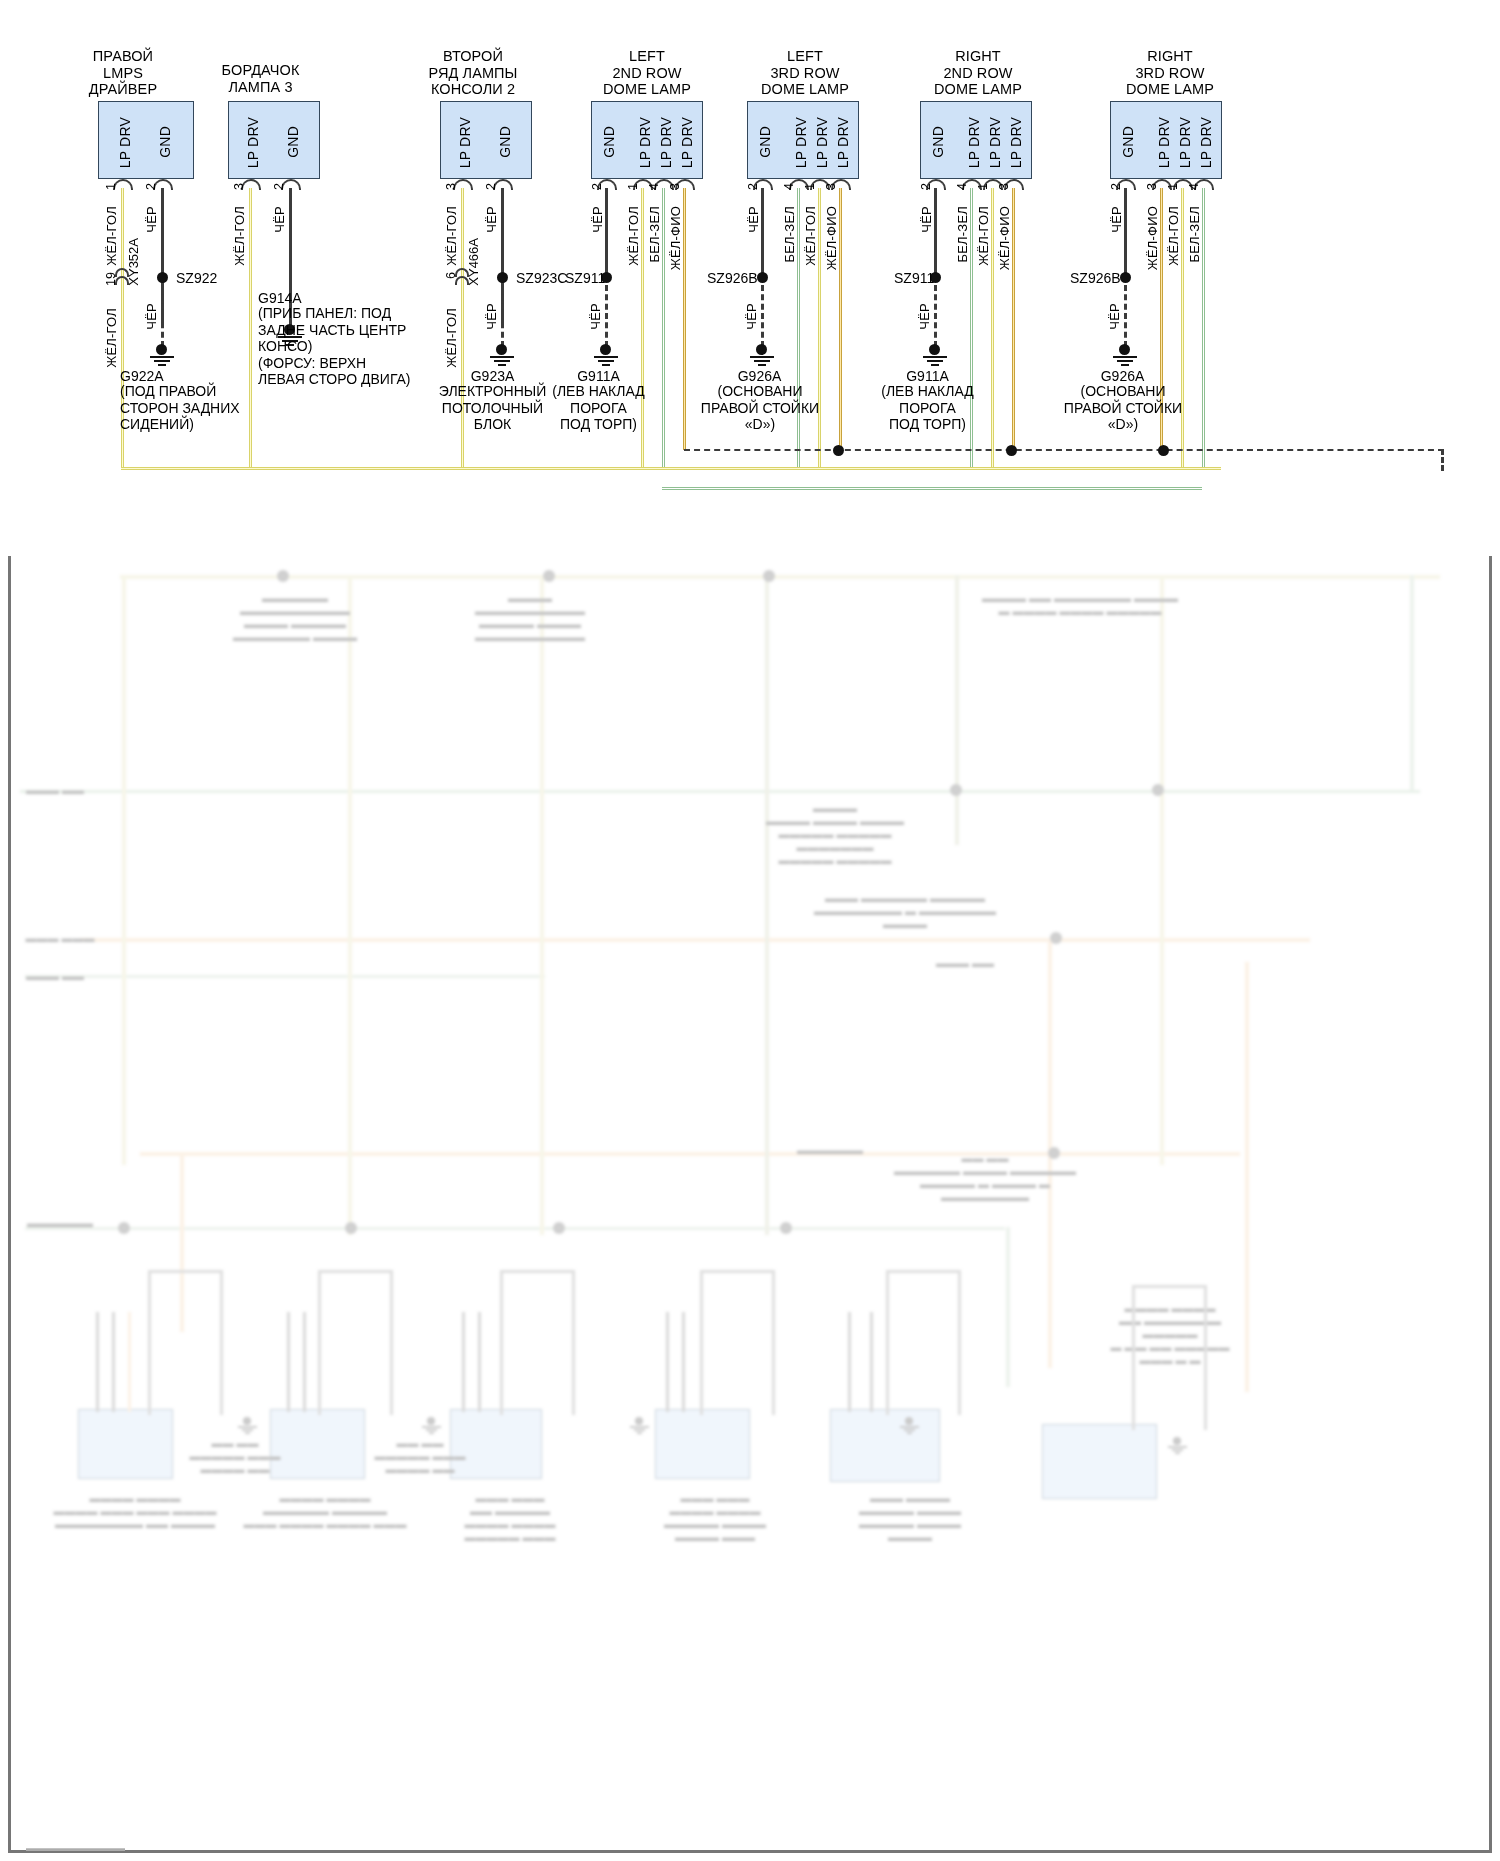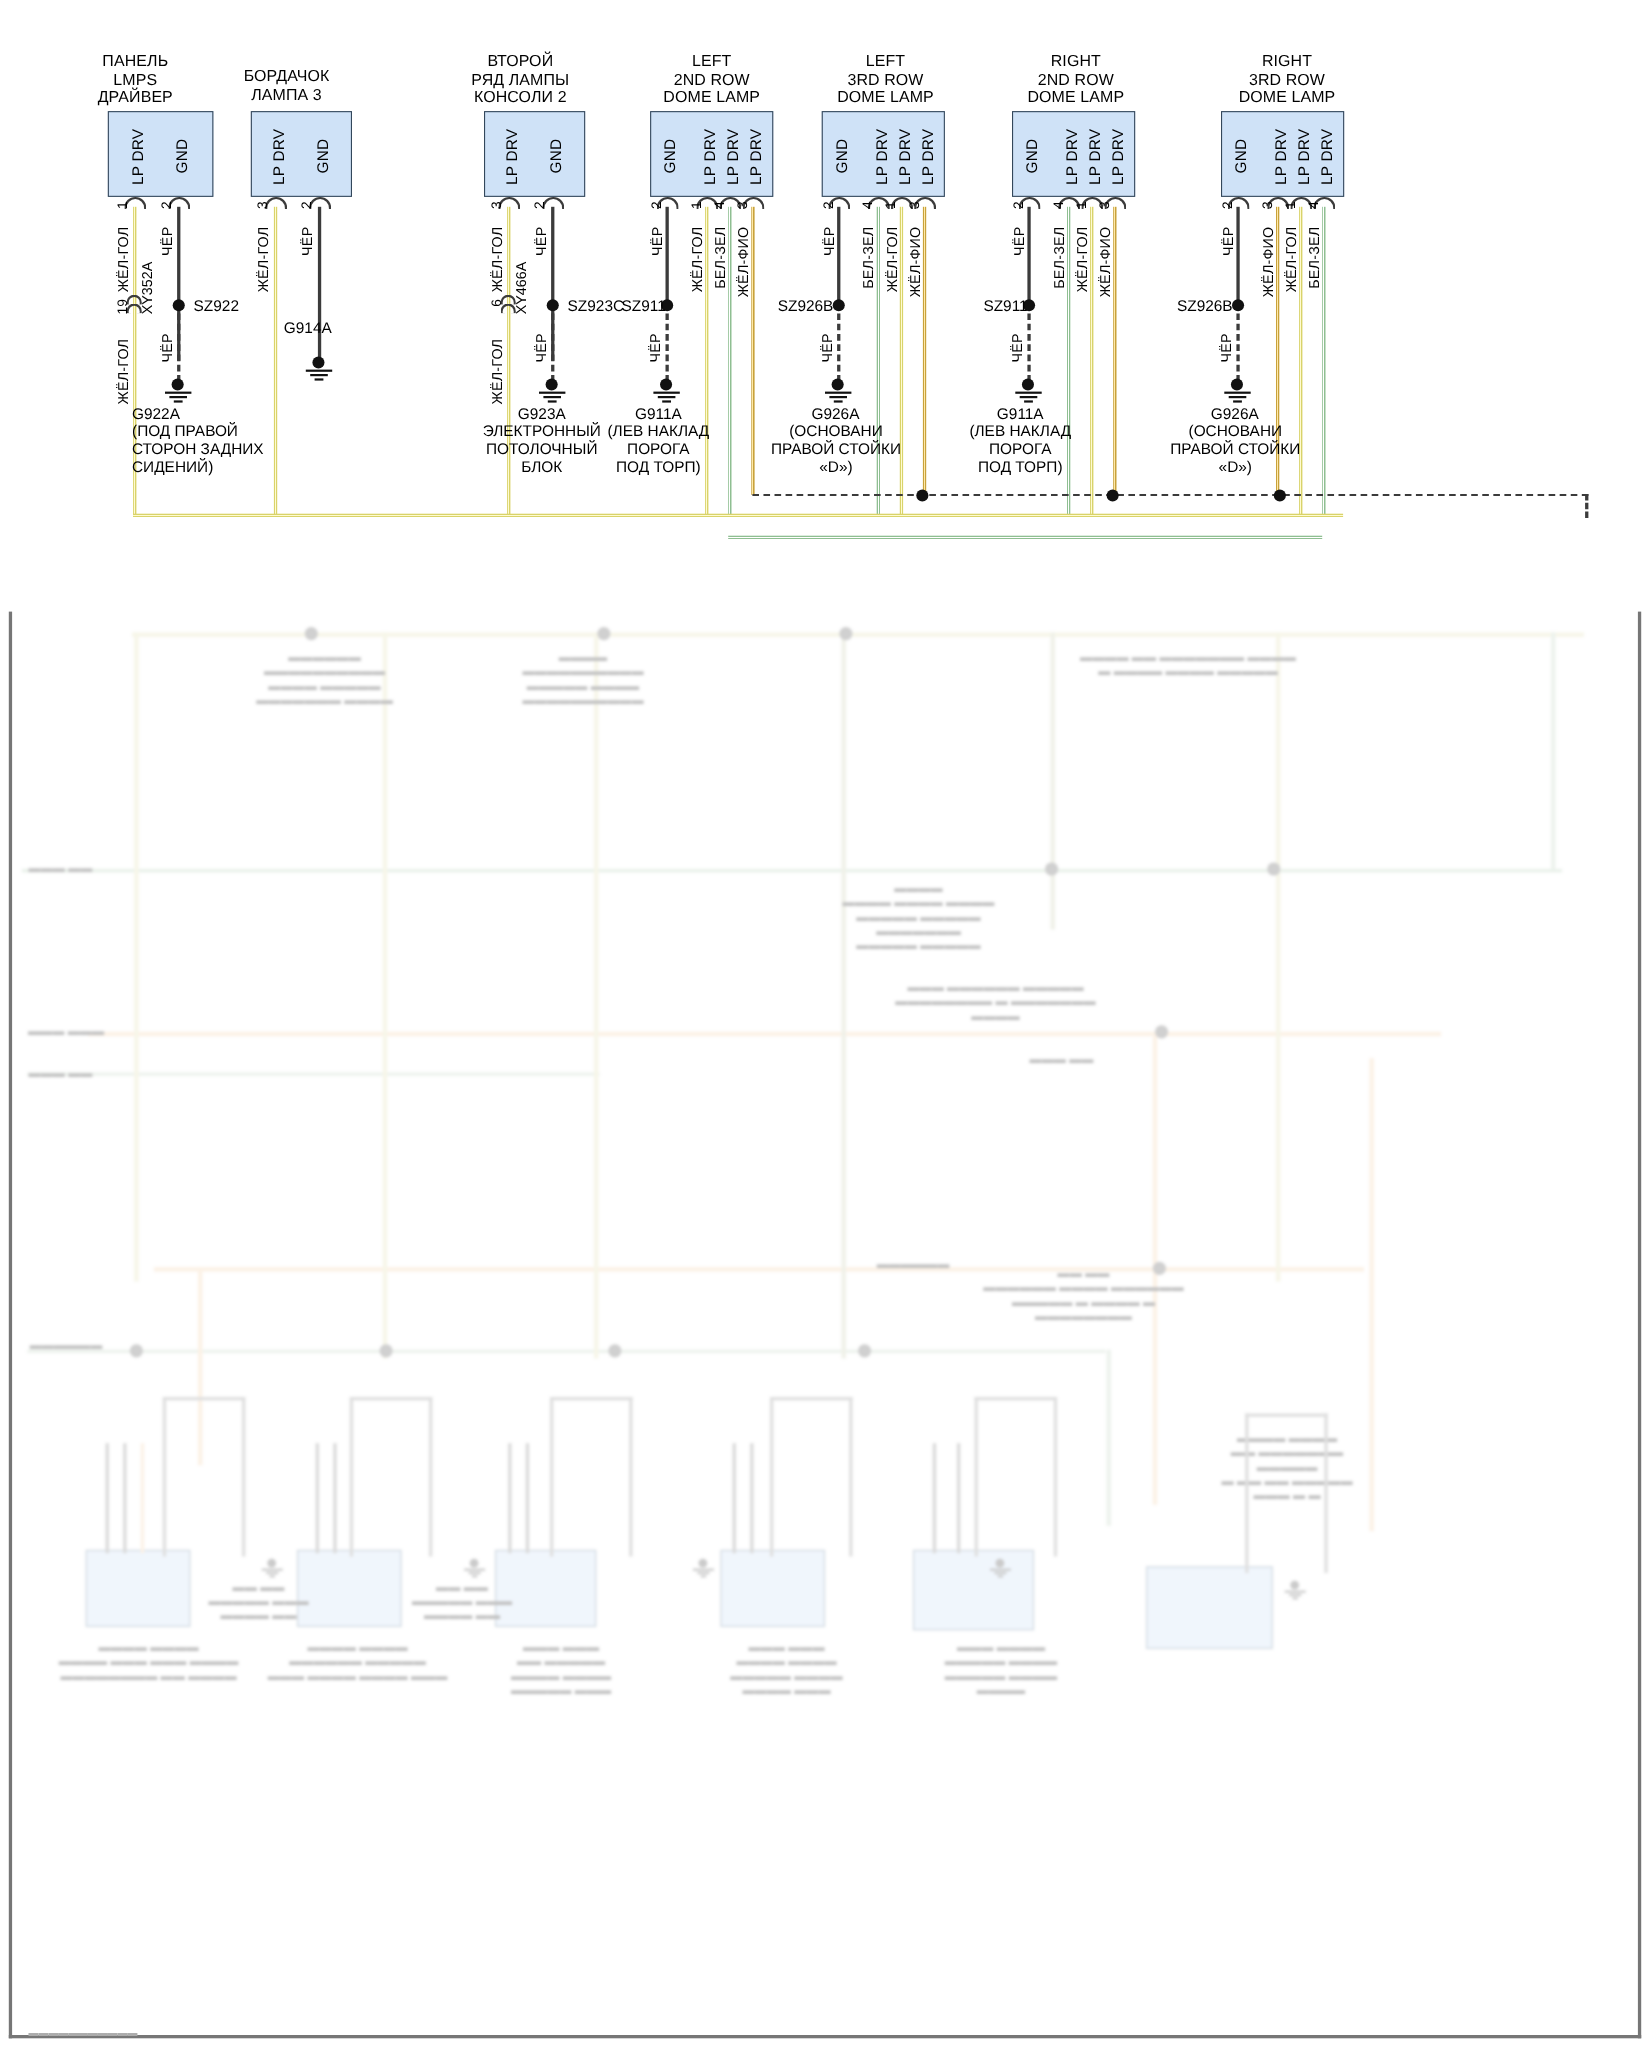--- a/index.html
+++ b/index.html
@@ -358,21 +358,21 @@
     <div class="ftext" style="left:175px;top:885px;width:120px;">▬▬ ▬▬
 ▬▬▬▬▬ ▬▬▬
 ▬▬▬▬ ▬▬</div>
     <div class="ftext" style="left:360px;top:885px;width:120px;">▬▬ ▬▬
 ▬▬▬▬▬ ▬▬▬
 ▬▬▬▬ ▬▬</div>
   </div>
 
   <div id="sharp-layer">
 
-    <div class="conn-title" style="left:63px;top:48px;width:120px;">ПАНЕЛЬ
+    <div class="conn-title" style="left:63px;top:48px;width:120px;">ПРАВОЙ
 LMPS
 ДРАЙВЕР</div>
     <div class="conn-block" style="left:98px;top:101px;width:96px;height:78px;"></div>
     <div class="pin-name" style="left:117px;top:117px;">LP DRV</div>
     <div class="pin-name" style="left:157px;top:126px;">GND</div>
     <div class="pin-hood" style="left:113px;top:179px;"></div>
     <div class="pin-hood" style="left:153px;top:179px;"></div>
     <div class="pin-num" style="left:104px;top:183px;">1</div>
     <div class="pin-num" style="left:144px;top:183px;">2</div>
     <div class="wire wire-ylbl" style="left:121px;top:188px;height:282px;"></div>
@@ -412,20 +412,24 @@
     <div class="wire wire-blk" style="left:289px;top:188px;height:138px;"></div>
     <div class="wire-label" style="left:232px;top:206px;">ЖЁЛ-ГОЛ</div>
     <div class="wire-label" style="left:272px;top:206px;">ЧЁР</div>
     <div class="gnd-sym" style="left:277px;top:324px;">
         <i class="gd"></i>
         <i class="g1"></i>
         <i class="g2"></i>
         <i class="g3"></i>
       </div>
     <div class="gnd-text left-al" style="left:258px;top:290px;width:120px;">G914A</div>
+    <div class="gnd-text left-al" style="left:258px;top:305px;width:180px;">(ПРИБ ПАНЕЛ: ПОД
+ЗАДНЕ ЧАСТЬ ЦЕНТР КОНСО)
+(ФОРСУ: ВЕРХН
+ЛЕВАЯ СТОРО ДВИГА)</div>
 
     <div class="conn-title" style="left:408px;top:48px;width:130px;">ВТОРОЙ
 РЯД ЛАМПЫ
 КОНСОЛИ 2</div>
     <div class="conn-block" style="left:440px;top:101px;width:92px;height:78px;"></div>
     <div class="pin-name" style="left:457px;top:117px;">LP DRV</div>
     <div class="pin-name" style="left:497px;top:126px;">GND</div>
     <div class="pin-hood" style="left:453px;top:179px;"></div>
     <div class="pin-hood" style="left:493px;top:179px;"></div>
     <div class="pin-num" style="left:444px;top:183px;">3</div>

